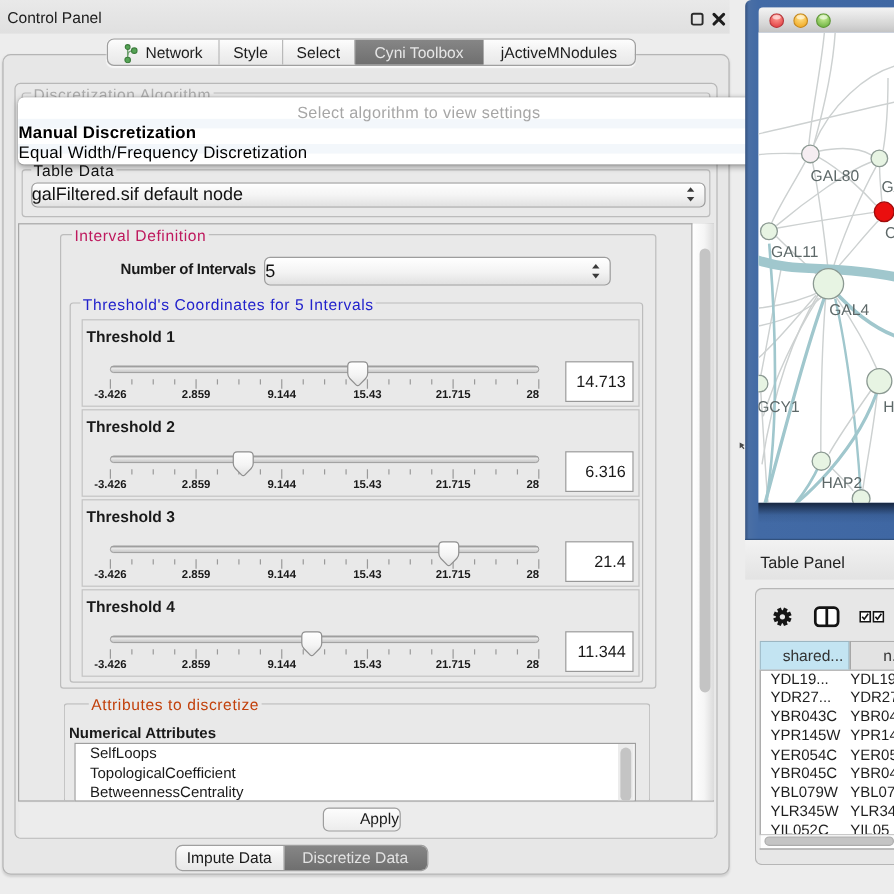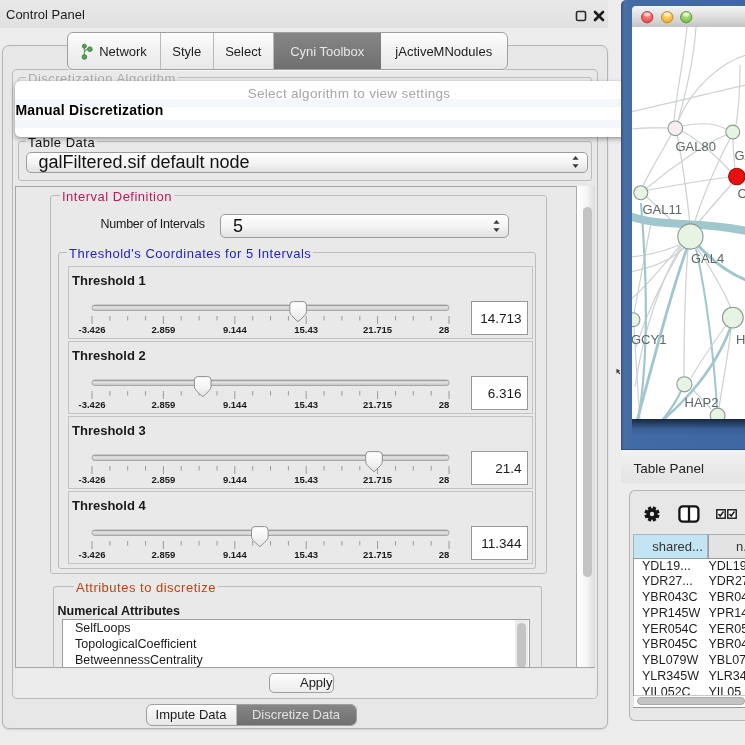--- a/index.html
+++ b/index.html
@@ -5,30 +5,30 @@
 html,body{width:745px;height:745px;overflow:hidden}
 body{font-family:"Liberation Sans",sans-serif;background:#ededed;position:relative;font-size:13px;color:#1a1a1a}
 .abs{position:absolute}
 
 #hdr{position:absolute;left:0;top:0;width:608px;height:28px;background:linear-gradient(#e9e9e9,#e0e0e0)}
 #hdr .t{position:absolute;left:6px;top:7px;font-size:13px;color:#1c1c1c}
 
 #pa{position:absolute;left:2px;top:45px;width:605.5px;height:683.5px;background:#e7e7e7;border:1px solid #b5b5b5;border-radius:7px;box-shadow:0 1px 2px rgba(0,0,0,0.12)}
 #pb{position:absolute;left:12px;top:68.5px;width:585.5px;height:630px;background:#e9e9e9;border:1px solid #b8b8b8;border-radius:5px}
 
-#tabs{position:absolute;left:67px;top:32px;height:38px;display:flex;border:1px solid #9f9f9f;border-radius:6px;overflow:hidden;background:linear-gradient(#fdfdfd,#f2f2f2 45%,#e8e8e8);box-shadow:0 1px 1px rgba(255,255,255,0.7)}
+#tabs{position:absolute;left:89px;top:32px;height:23px;display:flex;border:1px solid #9f9f9f;border-radius:6px;overflow:hidden;background:linear-gradient(#fdfdfd,#f2f2f2 45%,#e8e8e8);box-shadow:0 1px 1px rgba(255,255,255,0.7)}
 #tabs .seg{display:flex;align-items:center;justify-content:center;font-size:13px;color:#1c1c1c;border-right:1px solid #b9b9b9;height:100%}
 #tabs .seg:last-child{border-right:none}
 #tabs .sel{background:linear-gradient(#868686,#6f6f6f);color:#e6e6e6;border-right:none}
 
 .grp{position:absolute;border:1px solid #bcbcbc;border-radius:3px}
 .gtitle{position:absolute;top:-7px;background:#e9e9e9;padding:0 2px;font-size:13px;letter-spacing:0.5px;white-space:nowrap}
 
 .combo{position:absolute;background:linear-gradient(#ffffff,#f3f3f3 55%,#e1e1e1);border:1px solid #9d9d9d;border-radius:5px;box-shadow:inset 0 1px 0 #fff}
-.combo .ct{position:absolute;left:12px;top:50%;transform:translateY(-50%);font-size:18px;color:#111;white-space:nowrap}
+.combo .ct{position:absolute;left:0;top:50%;transform:translateY(-50%);font-size:15px;color:#111;white-space:nowrap}
 .arr{position:absolute;right:7px;top:50%;width:9px;height:14px;transform:translateY(-50%)}
 
 .tbox{position:absolute;left:68px;width:464.5px;height:73px;border:1px solid #c3c3c3;background:#e9e9e9}
 .tlabel{position:absolute;left:3px;top:6px;font-weight:bold;font-size:13px}
 .tl{position:absolute;top:57px;width:60px;text-align:center;font-size:9.5px;font-weight:bold;color:#1a1a1a}
 .vbox{position:absolute;left:402px;top:33.5px;width:56.5px;height:34.5px;background:#fff;border:1px solid #989898}
 .vbox span{position:absolute;right:5px;top:50%;transform:translateY(-50%);font-size:13.5px}
 
 .sbthumb{position:absolute;background:#c4c4c4;border-radius:4.5px}
 
@@ -75,21 +75,21 @@
       <path d="M4.5 1 L7.6 4.8 L1.4 4.8 Z" fill="#3a3a3a"></path>
       <path d="M4.5 13 L7.6 9.2 L1.4 9.2 Z" fill="#3a3a3a"></path>
     </svg>
   </div>
 <div class="abs" style="left:14.5px;top:185.5px;width:580.5px;height:482px;border:1px solid #a6a6a6;background:#e9e9e9"></div>
 <div class="abs" style="left:575.5px;top:186px;width:19px;height:481px;background:linear-gradient(to right,#ffffff,#f5f5f5 55%,#dcdcdc);border-left:1px solid #ababab"></div>
 <div class="sbthumb" style="left:582.5px;top:207px;width:9px;height:370px"></div>
 <div class="grp" style="left:50px;top:194.5px;width:497px;height:379px">
 <div class="gtitle" style="left:9px;color:#be185d">Interval Definition</div>
   </div>
-<div class="abs" style="left:100.5px;top:216.5px;font-weight:normal;font-size:12.5px;letter-spacing:-0.25px">Number of Intervals</div>
+<div class="abs" style="left:100.5px;top:216.5px;font-weight:bold;font-size:12.5px;letter-spacing:-0.25px">Number of Intervals</div>
 <div class="combo" style="left:220px;top:214px;width:289px;height:23.5px">
     <span class="ct">5</span>
     <svg class="arr" viewBox="0 0 9 14">
       <path d="M4.5 1 L7.6 4.8 L1.4 4.8 Z" fill="#3a3a3a"></path>
       <path d="M4.5 13 L7.6 9.2 L1.4 9.2 Z" fill="#3a3a3a"></path>
     </svg>
   </div>
 <div class="grp" style="left:58px;top:251.5px;width:478px;height:317px">
 <div class="gtitle" style="left:8px;color:#2222cc">Threshold's Coordinates for 5 Intervals</div>
   </div>
@@ -188,20 +188,21 @@
 <div class="abs" style="left:268.5px;top:673px;width:65px;height:19.5px;background:linear-gradient(#fdfdfd,#ececec);border:1px solid #9e9e9e;border-radius:5px;text-align:right;line-height:18px;font-size:13px">Apply</div>
 <div id="btabs" style="position:absolute;left:145.5px;top:703.5px;height:22px;display:flex;border:1px solid #9f9f9f;border-radius:6px;overflow:hidden;background:linear-gradient(#fdfdfd,#f2f2f2 45%,#e8e8e8)">
 <div class="seg" style="width:90px;display:flex;align-items:center;justify-content:center;font-size:13px;border-right:1px solid #b9b9b9">Impute Data</div>
 <div class="seg" style="width:119px;display:flex;align-items:center;justify-content:center;font-size:13px;background:linear-gradient(#868686,#6f6f6f);color:#e2e2e2">Discretize Data</div>
 </div>
 <div class="abs" style="left:15px;top:81px;width:668px;height:55.5px;background:#fff;border-radius:5px;box-shadow:0 2px 5px rgba(0,0,0,0.35),0 0 1px rgba(0,0,0,0.3);overflow:hidden">
 <div style="position:absolute;left:0;right:0;top:17.5px;height:8px;background:#f3f7fb"></div>
 <div style="position:absolute;left:0;right:0;top:38.5px;height:8px;background:#f3f7fb"></div>
 <div style="position:absolute;left:0;right:0;top:4.5px;text-align:center;color:#a6a6a6;font-size:13.5px;letter-spacing:0.3px">Select algorithm to view settings</div>
 <div style="position:absolute;left:0.5px;top:21px;font-weight:bold;font-size:14px;letter-spacing:0.2px;color:#000">Manual Discretization</div>
+<div style="position:absolute;left:0.5px;top:38px;font-size:14px;letter-spacing:0.2px;color:#000">Equal Width/Frequency Discretization</div>
 </div>
 <svg class="abs" style="left:613.5px;top:368px" width="8" height="8">
     <path d="M2.4 0.8 L2.4 5.6 L4 4.4 L5.6 6.4 L6.4 5.6 L4.8 3.8 L6.4 2.8 Z" fill="#4a4a4a"></path>
   </svg>
 <div class="abs" style="left:620.5px;top:0;width:124.5px;height:450px;background:linear-gradient(to right,#34517e 0,#4a6fa5 3px,#426aa5 11px,#3f67a3 100%);border-top-left-radius:5px"></div>
 <div class="abs" style="left:632px;top:6px;width:113px;height:21.5px;background:linear-gradient(#f4f4f4,#d5d5d5 70%,#c3c3c3);border-bottom:1px solid #8e8e8e;border-top-left-radius:4px"></div>
 <svg class="abs" style="left:641.1px;top:10.7px" width="13" height="13">
     <defs>
       <radialGradient id="g647" cx="0.5" cy="0.3" r="0.75">
         <stop offset="0" stop-color="#ff9e94"></stop>

